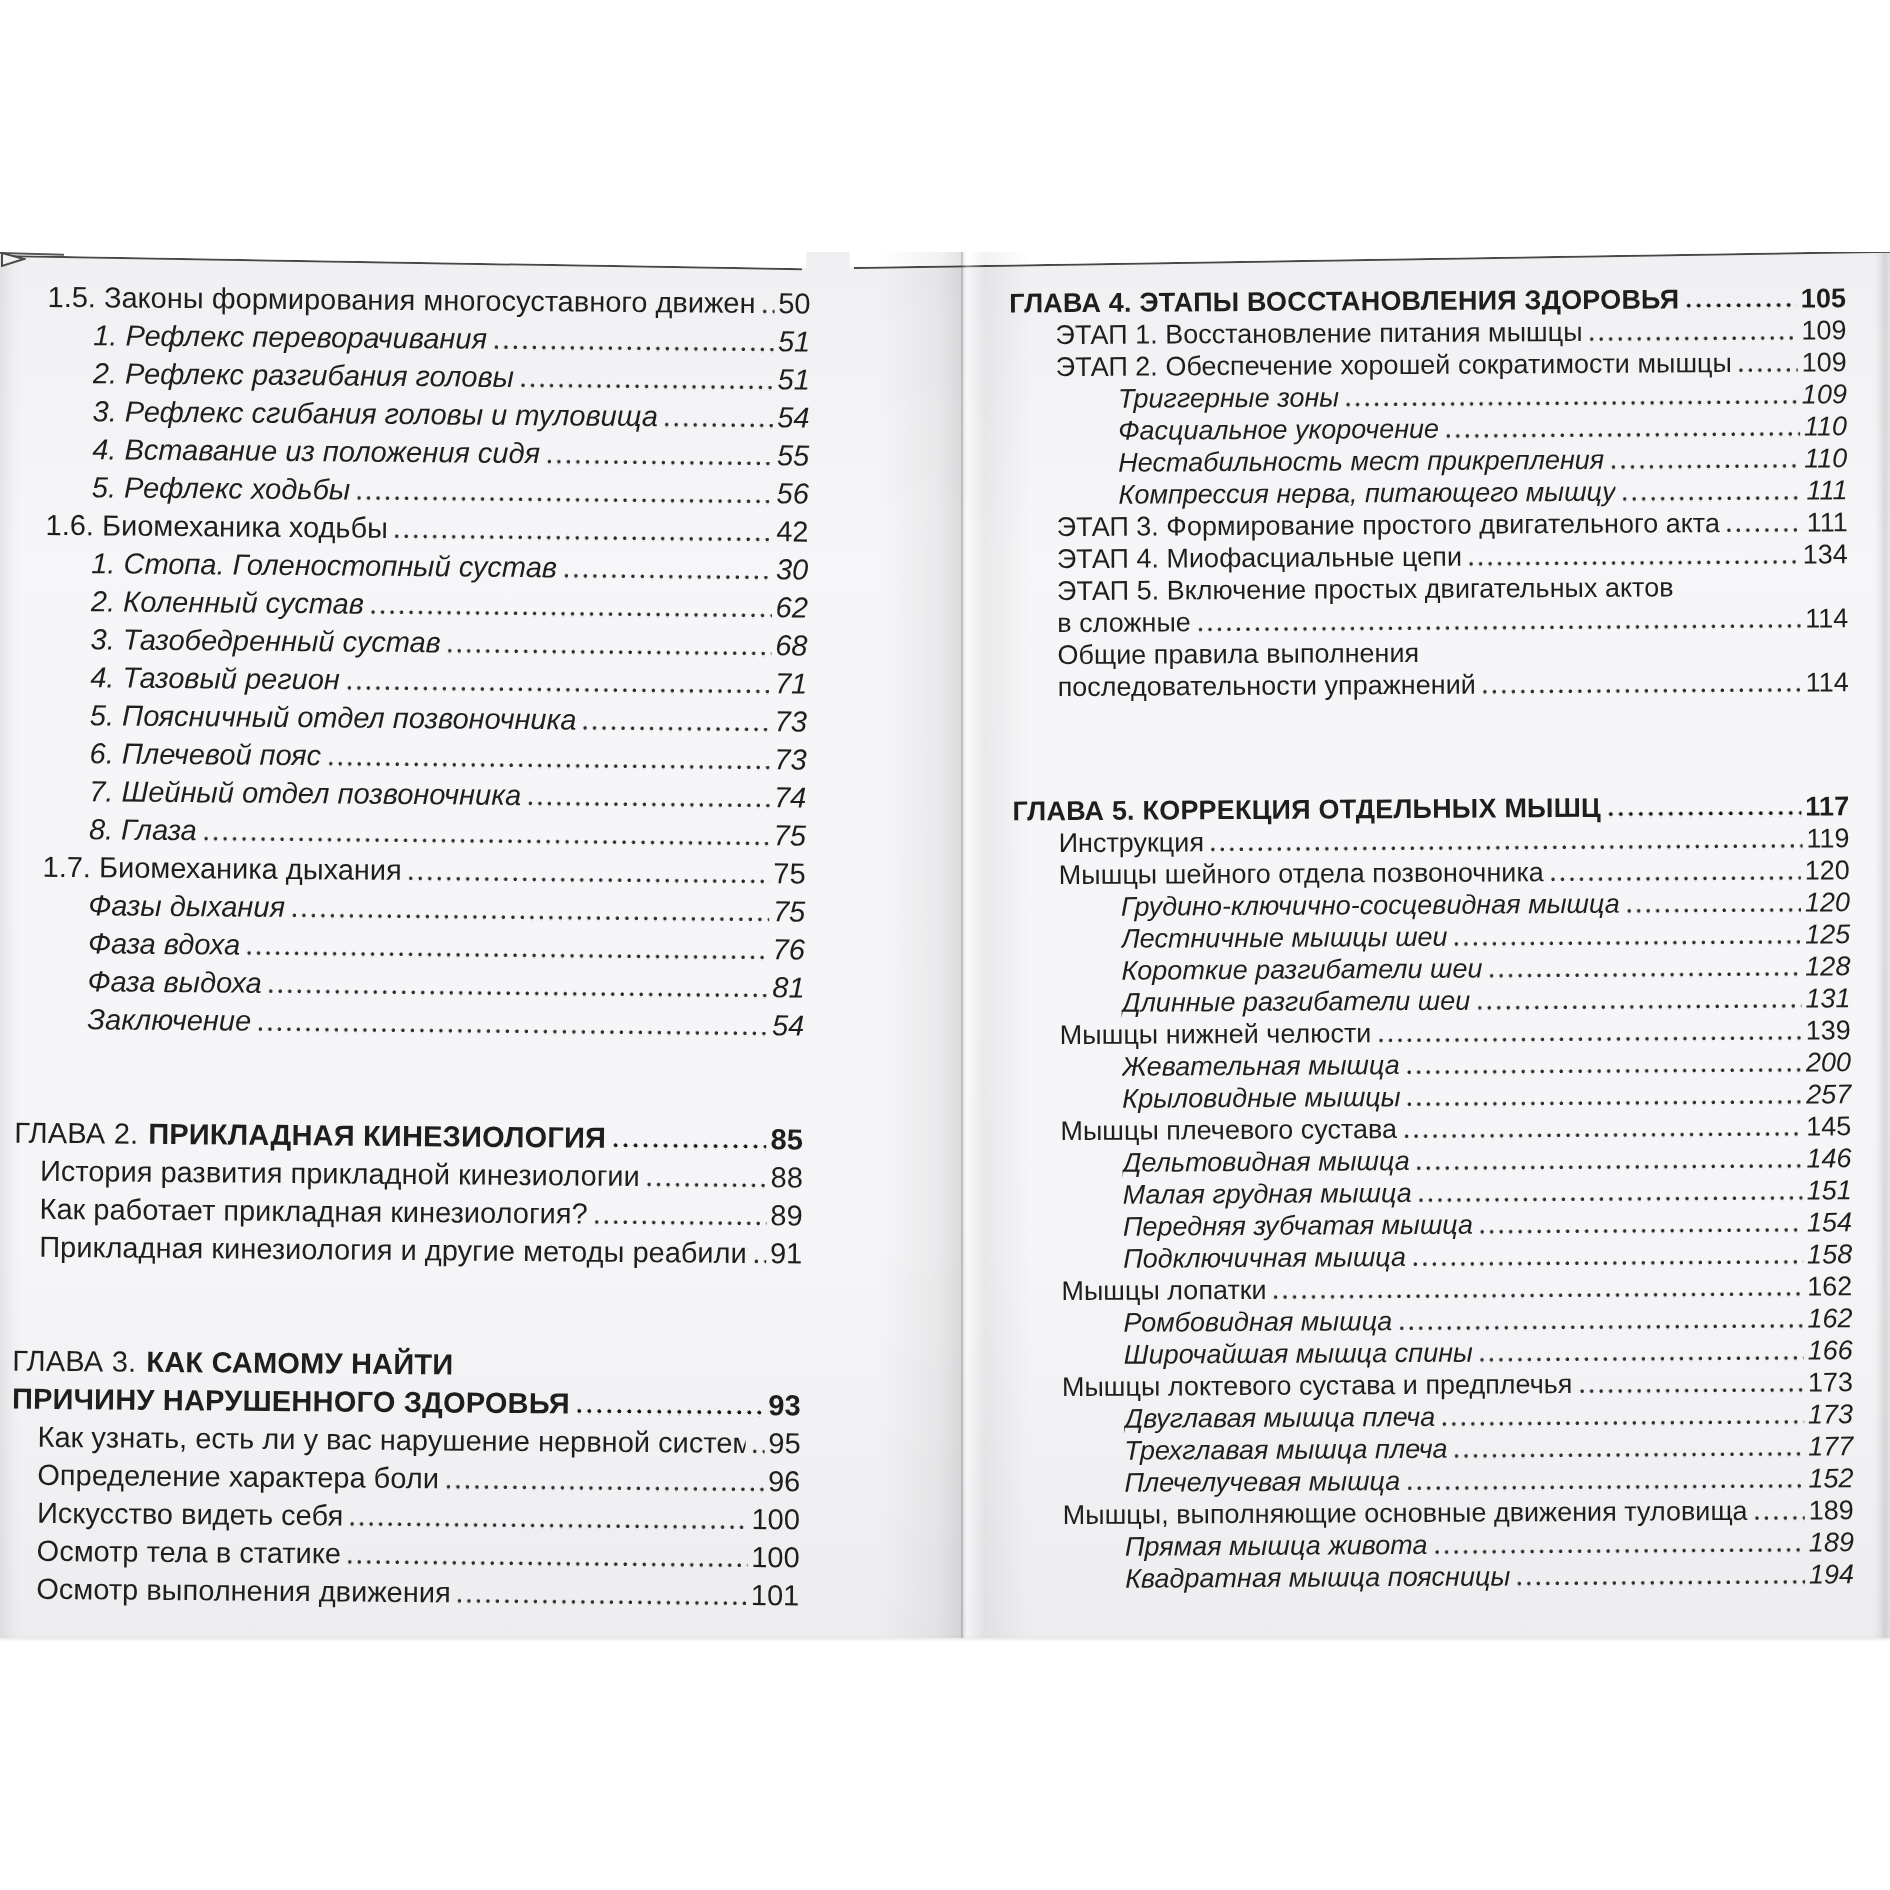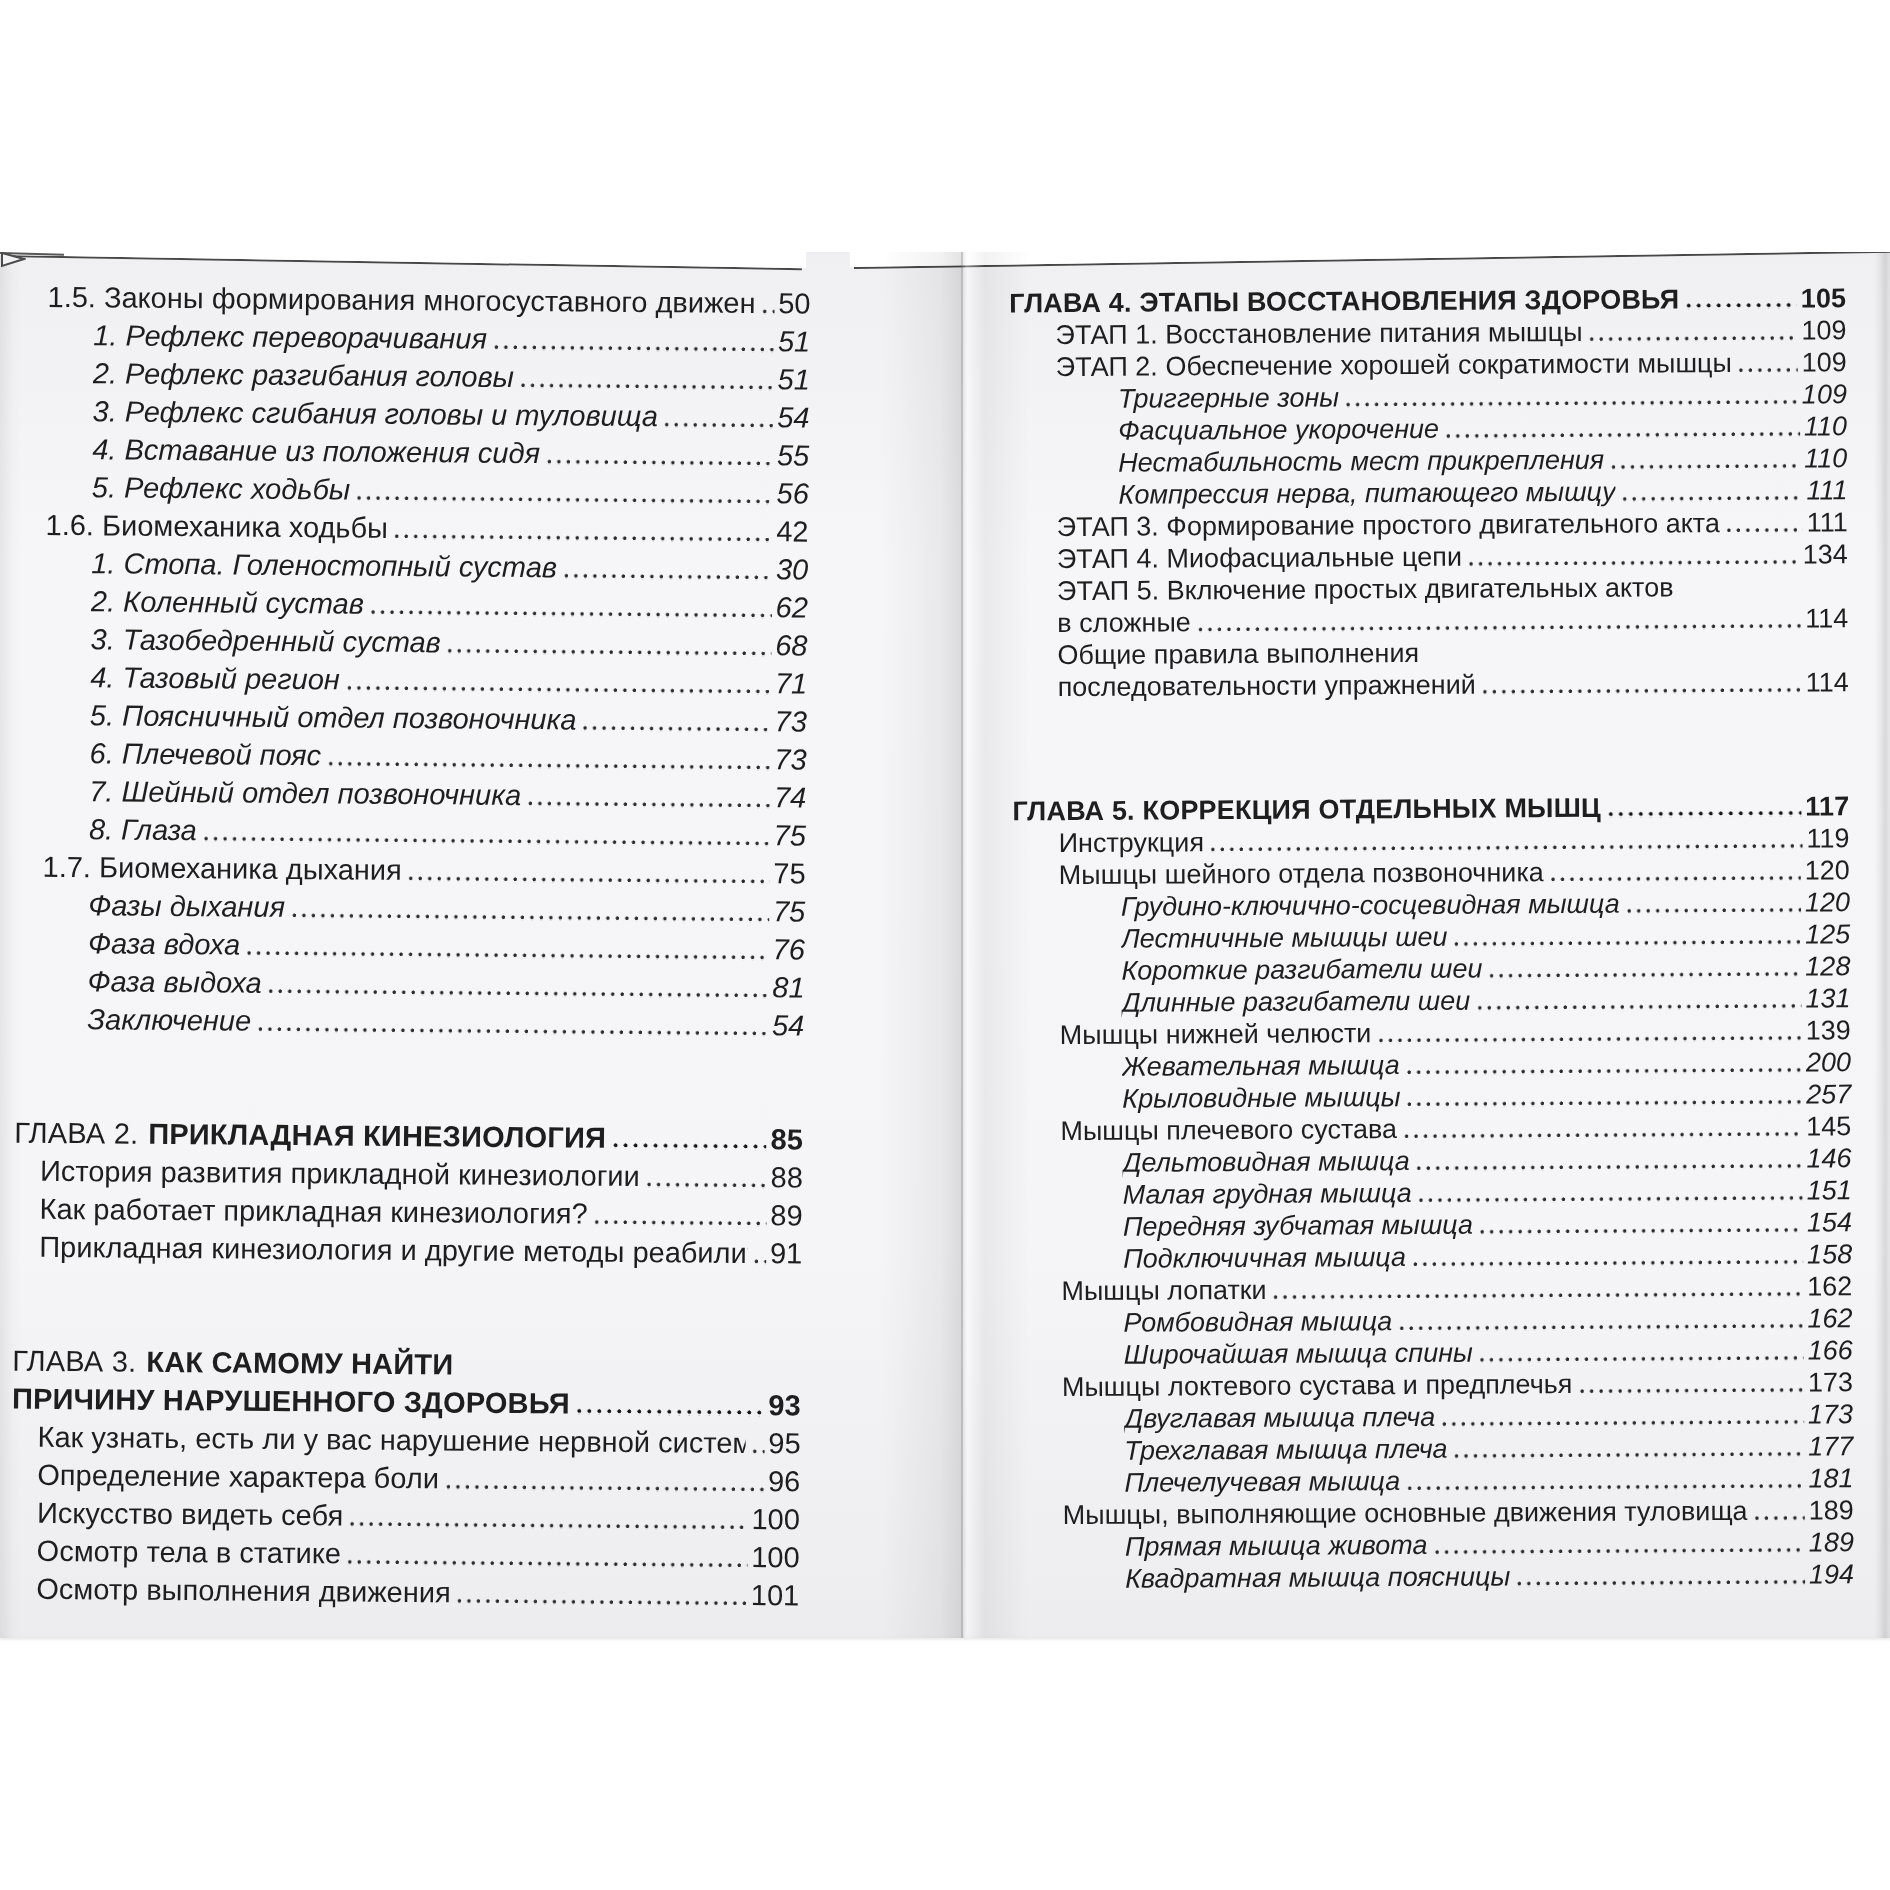--- a/index.html
+++ b/index.html
@@ -411,21 +411,21 @@
           <span class="pg">173</span>
         </div>
         <div class="row sub">
           <span class="t">Трехглавая мышца плеча</span>
           <span class="dots"></span>
           <span class="pg">177</span>
         </div>
         <div class="row sub">
           <span class="t">Плечелучевая мышца</span>
           <span class="dots"></span>
-          <span class="pg">181</span>
+          <span class="pg">152</span>
         </div>
         <div class="row section">
           <span class="t">Мышцы, выполняющие основные движения туловища</span>
           <span class="dots"></span>
           <span class="pg">189</span>
         </div>
         <div class="row sub">
           <span class="t">Прямая мышца живота</span>
           <span class="dots"></span>
           <span class="pg">189</span>

